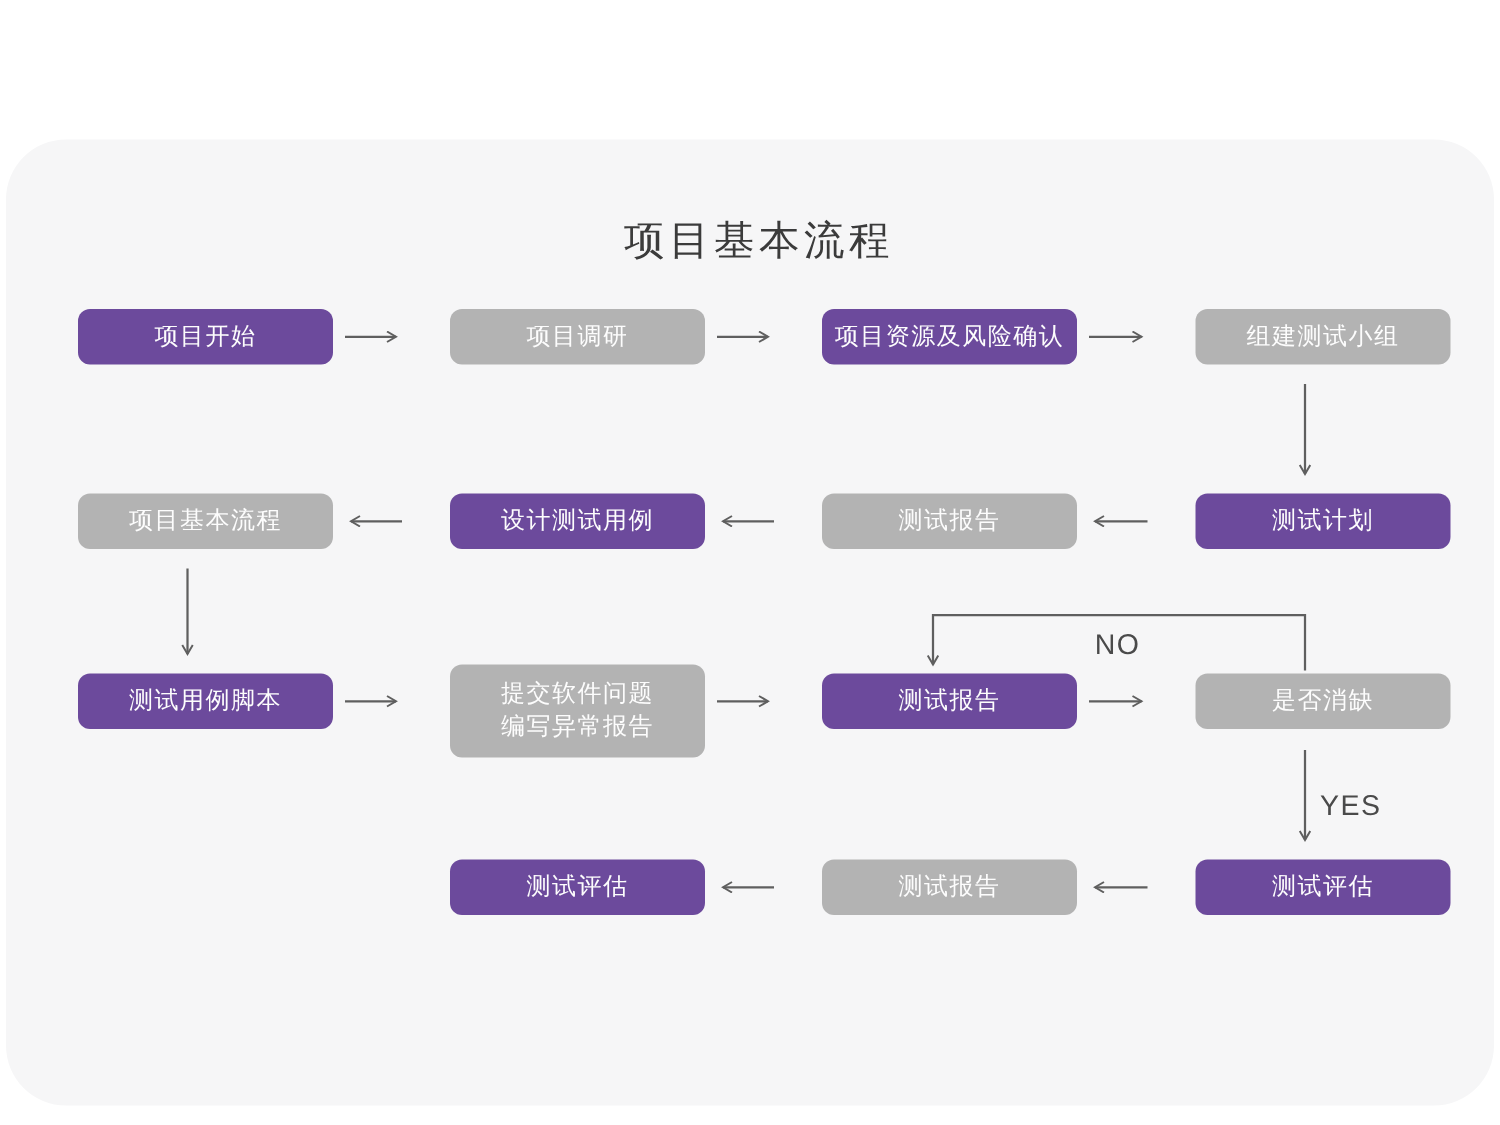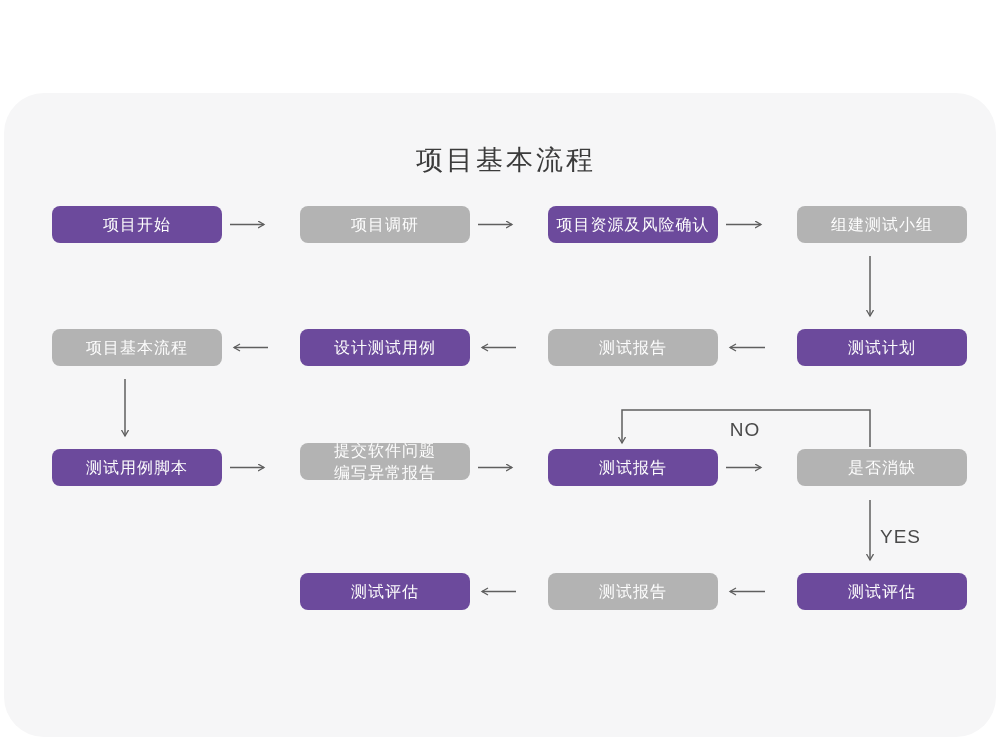--- a/index.html
+++ b/index.html
@@ -27,21 +27,21 @@
     letter-spacing:3px;color:var(--title_color);padding-left:12px;
   }
   .node{
     position:absolute;width:170px;height:37px;border-radius:8px;
     display:flex;flex-direction:column;align-items:center;justify-content:center;
     font-size:16px;letter-spacing:1px;color:var(--node_text);
     line-height:1.35;text-align:center;margin-left:12px;
   }
   .node.purple{background:var(--purple);}
   .node.gray{background:var(--gray);}
-  .node.tall{height:37px;}
+  .node.tall{height:62px;}
   svg.edges{position:absolute;left:0;top:0;width:1000px;height:750px;pointer-events:none;}
   .edge{fill:none;stroke:var(--arrow);stroke-width:1.5;}
   .arrowhead-path{fill:none;stroke:var(--arrow);stroke-width:1.3;}
   .edge-label{
     font-family:"Liberation Sans","DejaVu Sans",sans-serif;
     font-size:19px;letter-spacing:1px;fill:var(--label_color);
   }
 </style>
 </head>
 <body>

